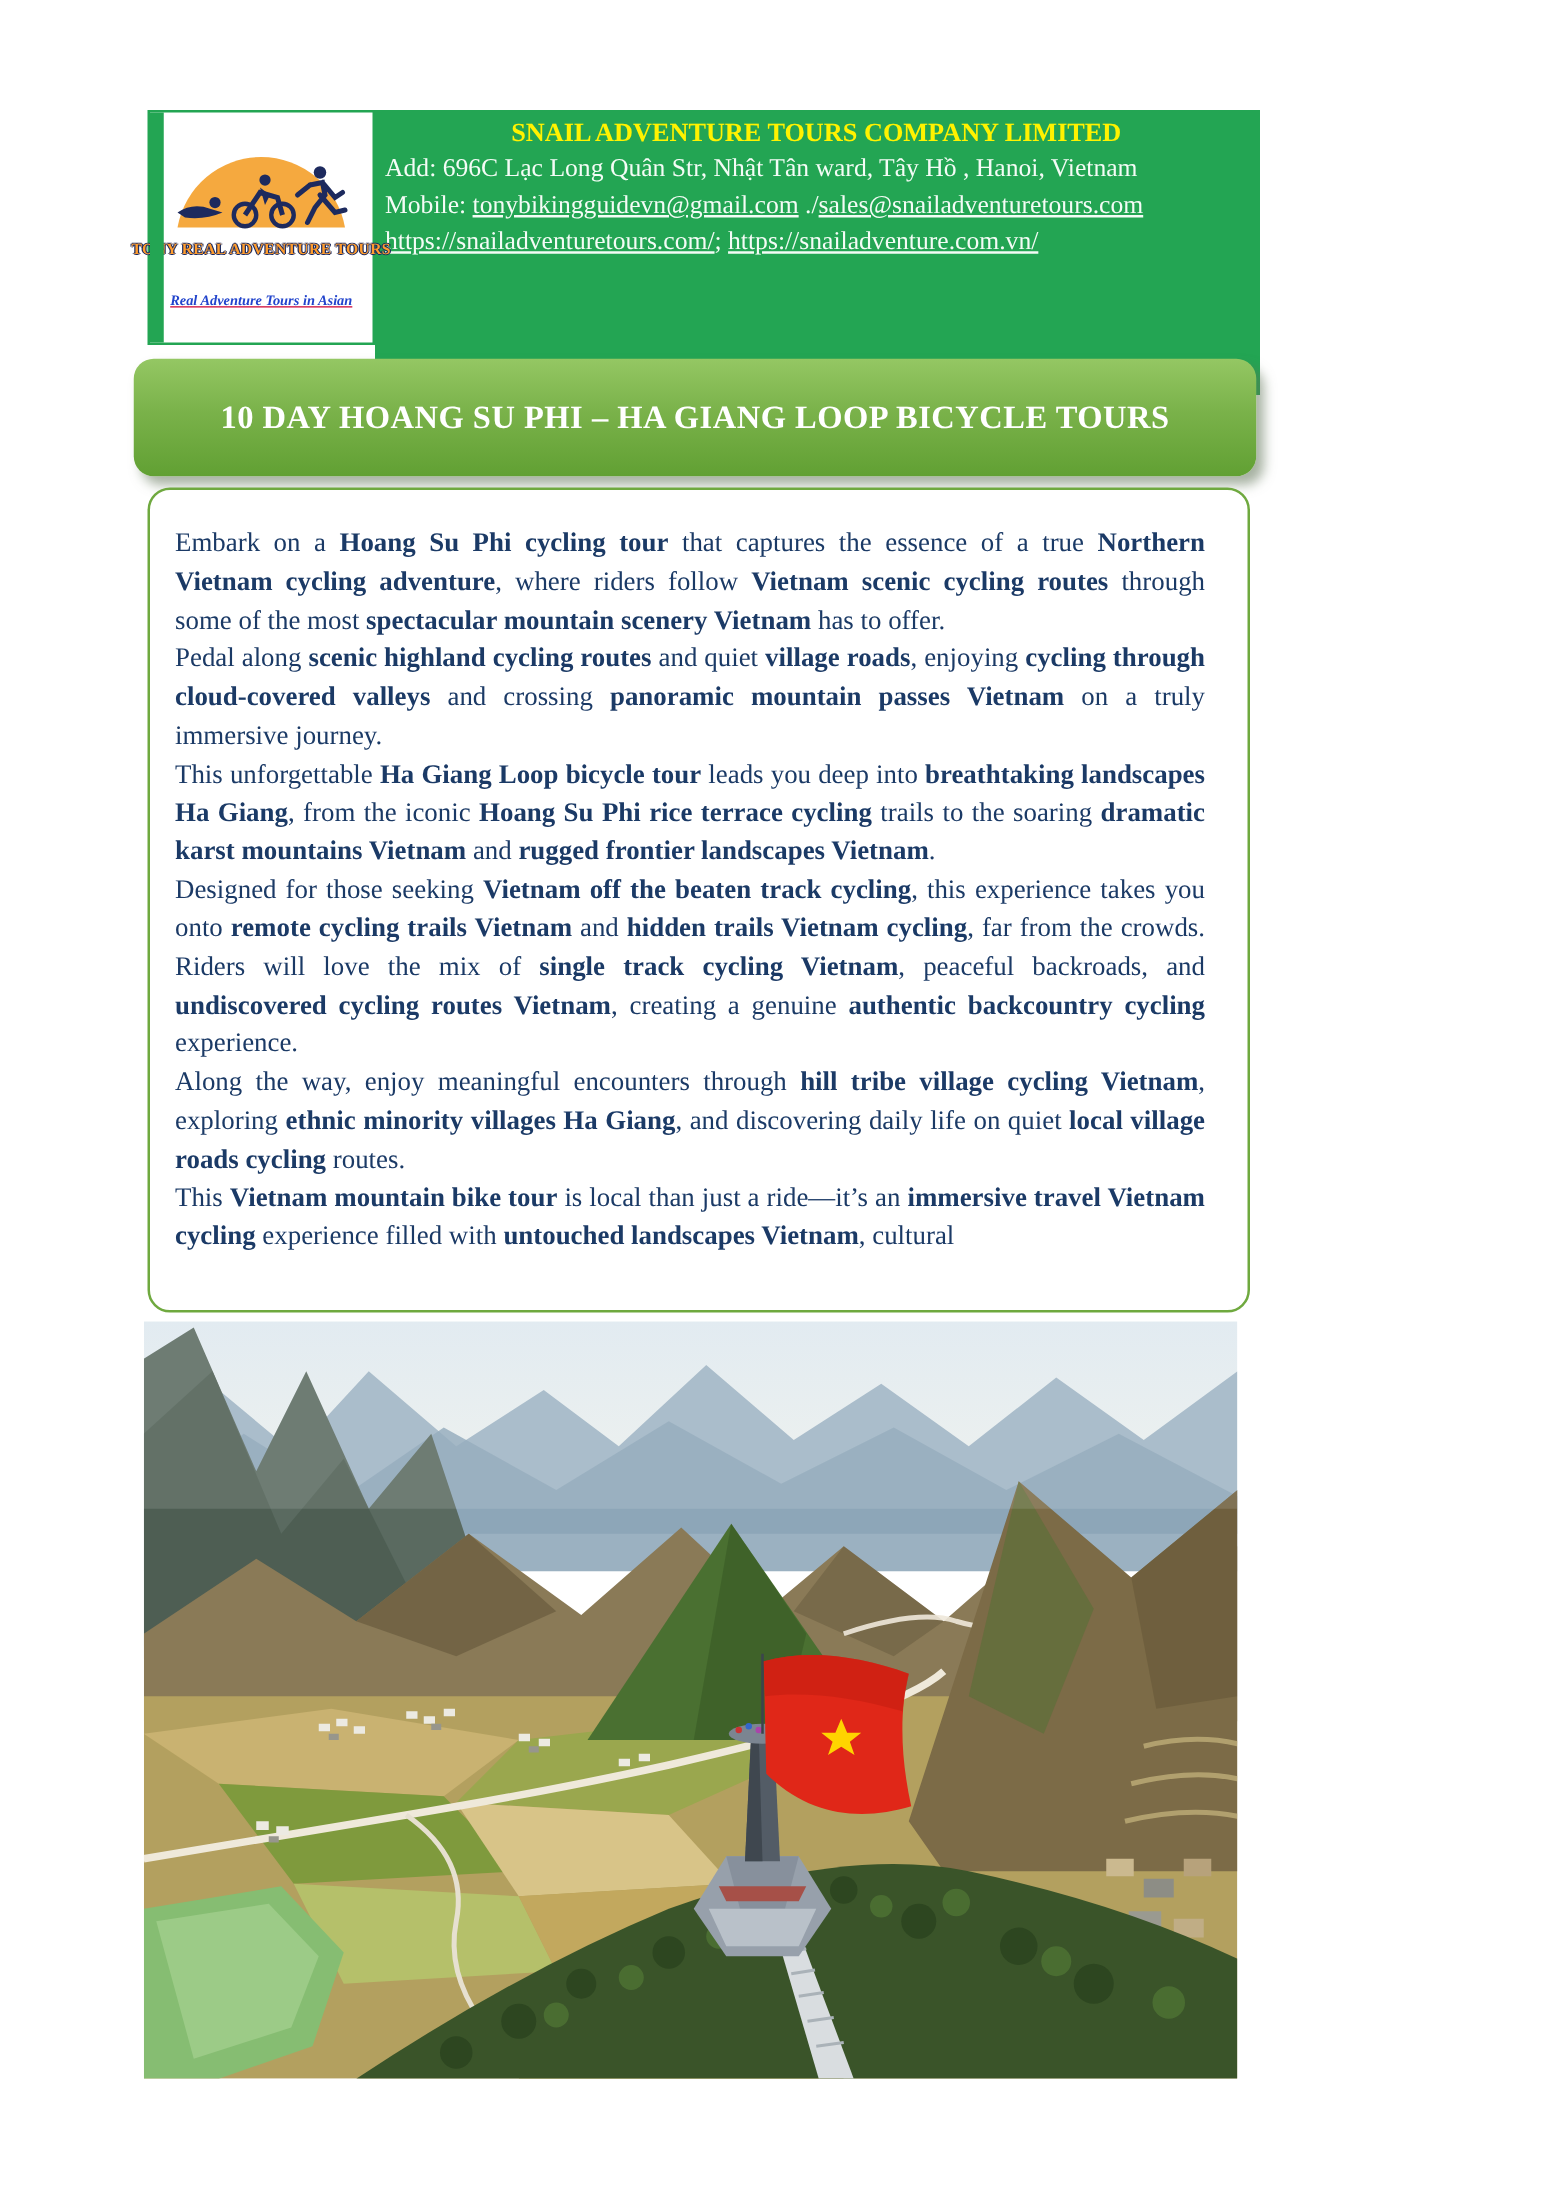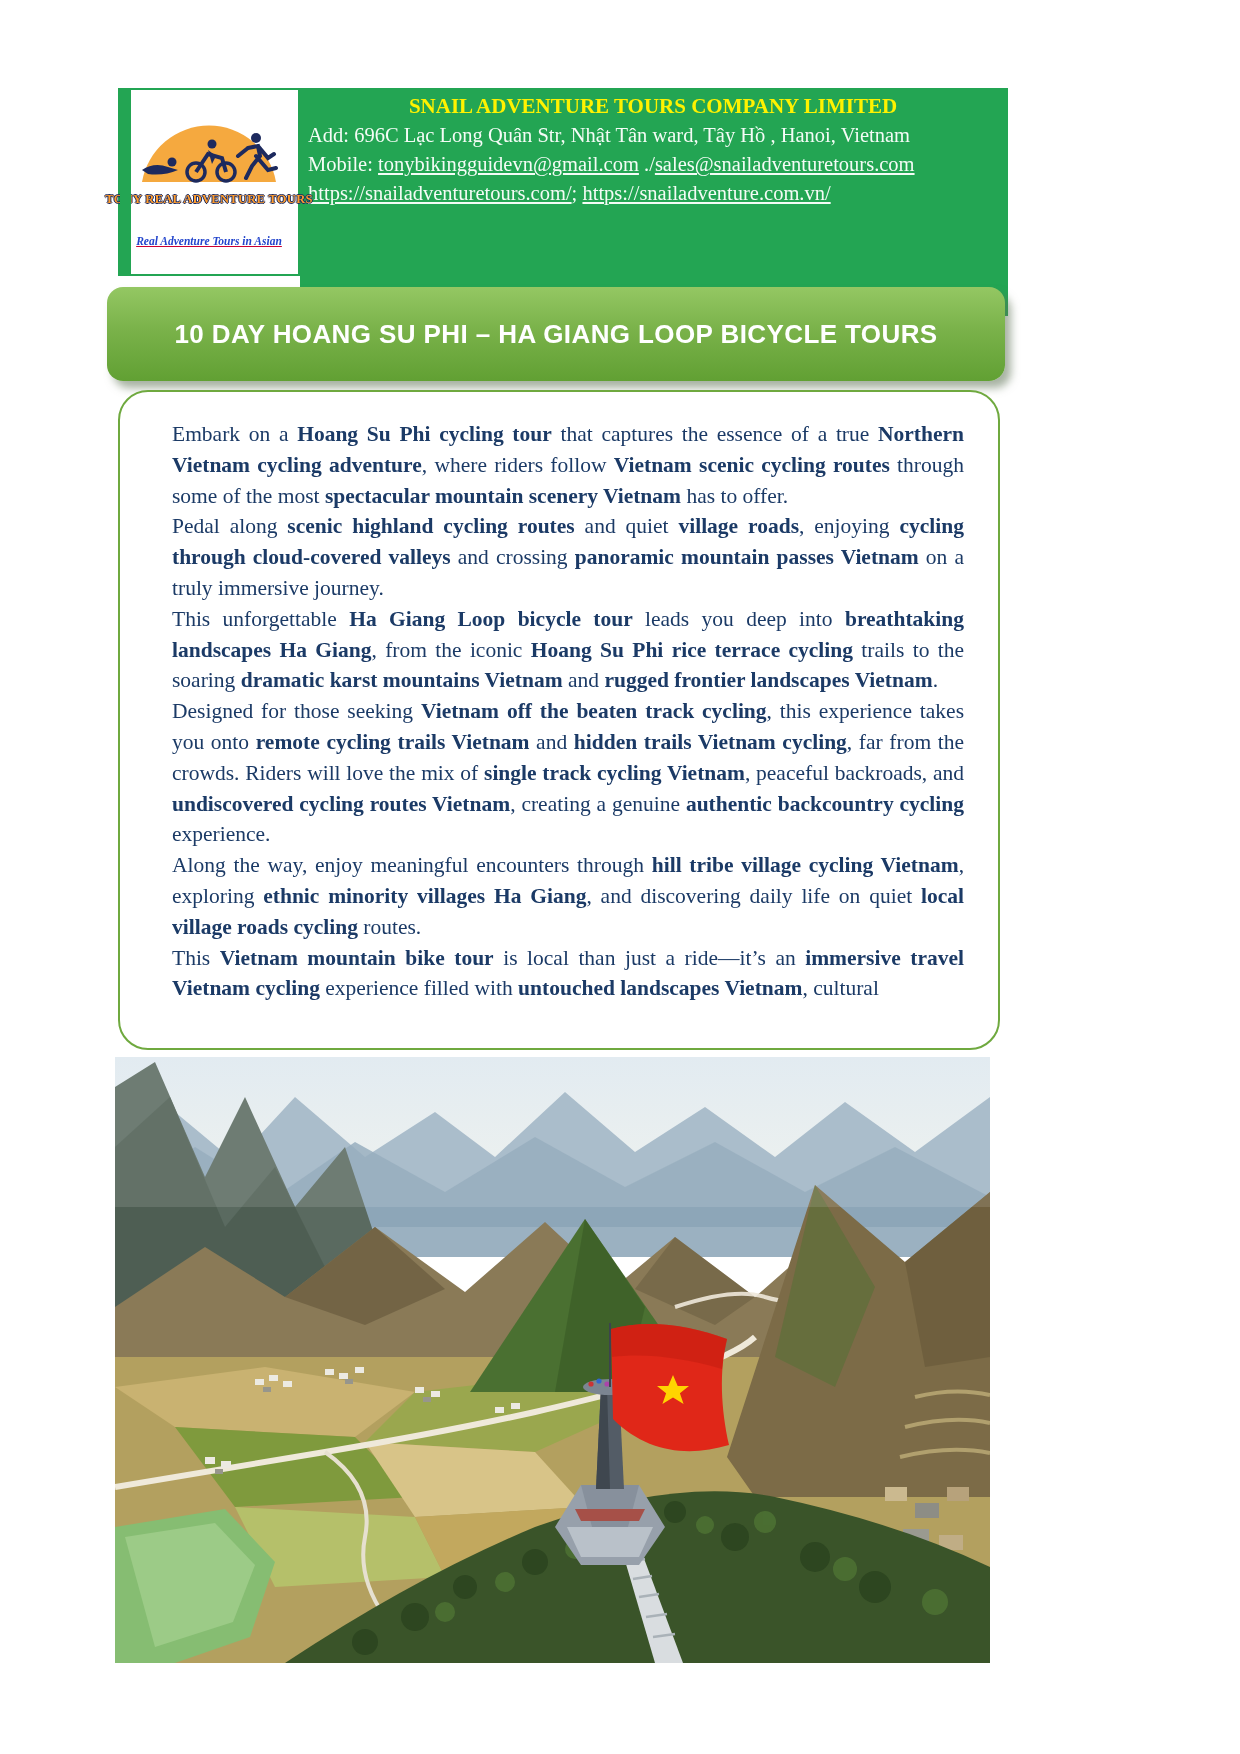--- a/index.html
+++ b/index.html
@@ -26,25 +26,25 @@
   .logo-tagline{margin-top:28px;font-weight:bold;font-style:italic;font-size:11.5px;color:#2244cc;text-decoration:underline;text-decoration-color:#c03;white-space:nowrap;}
   .info-cell{width:708px;height:228px;background:var(--brand-green);color:#f4fcf6;padding:4px 10px 0 8px;font-size:20.5px;line-height:29px;}
   .company{font-weight:bold;color:var(--accent-yellow);text-align:center;font-size:21px;}
   .info-line a{color:#f4fcf6;text-decoration:underline;cursor:pointer;}
 
   
   .banner{position:absolute;left:107px;top:287px;width:898px;height:94px;border-radius:16px;
       background:linear-gradient(180deg,var(--banner-top) 0%,#7ab24a 45%,var(--banner-bottom) 100%);
       box-shadow:6px 7px 9px rgba(95,115,85,.55);
       display:flex;align-items:center;justify-content:center;}
-  .banner h1{color:#fff;font-size:26px;font-weight:bold;letter-spacing:.4px;font-family:Liberation Sans, sans-serif;text-align:right;}
+  .banner h1{color:#fff;font-size:26px;font-weight:bold;letter-spacing:.4px;font-family:Liberation Serif, serif;text-align:right;}
 
   
   .intro-box{position:absolute;left:118px;top:390px;width:882px;height:660px;background:#fff;
-      border:2px solid var(--border-green);border-radius:30px;overflow:hidden;padding:27px 34px 0 52px;}
+      border:2px solid var(--border-green);border-radius:18px;overflow:hidden;padding:27px 34px 0 20px;}
   .intro-box p{color:var(--ink-navy);font-size:21.5px;line-height:30.8px;text-align:justify;}
   .intro-box b{font-weight:bold;}
 
   
   .photo{position:absolute;left:115px;top:1057px;width:875px;height:606px;overflow:hidden;}
   .photo svg{display:block;width:875px;height:606px;}
 </style>
 </head>
 <body>
 

